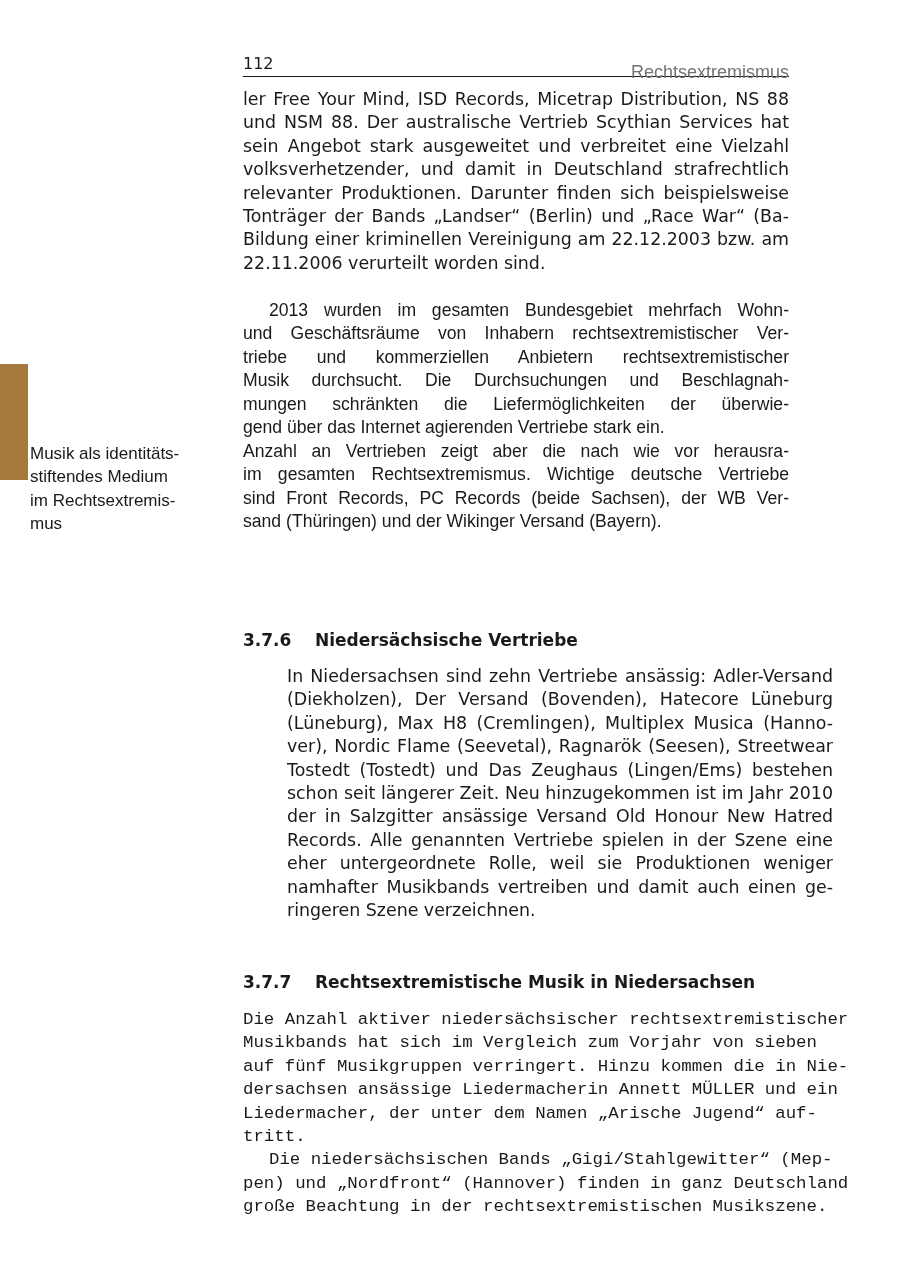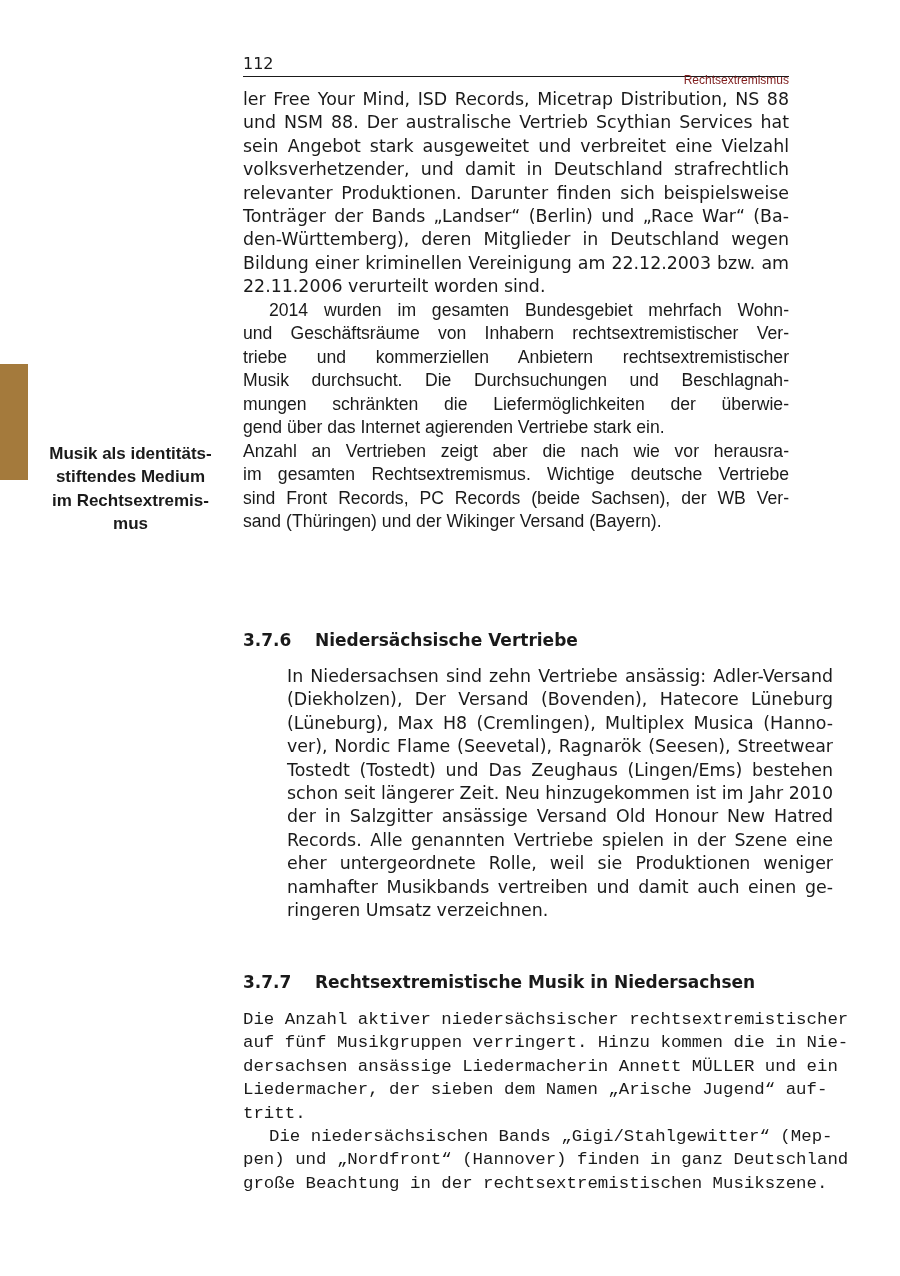--- a/index.html
+++ b/index.html
@@ -2,28 +2,28 @@
 <html><head>
 <meta charset="utf-8">
 <style>
   html, body { margin: 0; padding: 0; background: #ffffff; }
   body { width: 900px; height: 1276px; position: relative; overflow: hidden;
          font-family: "DejaVu Sans", sans-serif; color: #1a1a1a; }
   .tab { position: absolute; left: 0; top: 364px; width: 28px; height: 116px; background: #a47a3c; }
   .header { position: absolute; left: 243px; top: 52px; width: 546px; height: 24px;
             border-bottom: 1.5px solid #1a1a1a; font-size: 16px; }
   .header .pg { position: absolute; left: 0; top: 2px; }
-  .header .running { position: absolute; right: 0; top: 21px; font-size: 12px; color: #7f1d1d; font-family: "Liberation Sans", sans-serif; }
+  .header .running { position: absolute; right: 0; top: 10px; font-size: 18px; color: #737373; font-family: "Liberation Sans", sans-serif; }
   .body { position: absolute; left: 243px; width: 546px; font-size: 17.4px; line-height: 23.4px; }
   .line { display: block; height: 23.4px; white-space: nowrap; text-align: justify; text-align-last: justify; }
   .line.last { text-align-last: left; }
   .line.indent { text-indent: 26px; }
   .narrow { font-family: "Liberation Sans", sans-serif; font-size: 17.6px; }
-  .margin-note { position: absolute; left: 30px; top: 442px; width: 201px; text-align: center;
-                 font-family: "Liberation Sans", sans-serif; font-weight: bold; font-size: 17px; line-height: 23.4px; }
+  .margin-note { position: absolute; left: 30px; top: 442px; width: 201px; text-align: left;
+                 font-family: "Liberation Sans", sans-serif; font-weight: normal; font-size: 17px; line-height: 23.4px; }
   .margin-note span { display: block; }
   .heading { position: absolute; left: 243px; font-weight: bold; font-size: 17px; }
   .heading .num { display: inline-block; width: 72px; }
 </style>
 </head>
 <body>
 
 <div class="tab"></div>
 
 <div class="header">
@@ -38,27 +38,26 @@
   <span>mus</span>
 </div>
 
 <div class="body" style="top:88px;">
   <span class="line">ler Free Your Mind, ISD Records, Micetrap Distribution, NS 88</span>
   <span class="line">und NSM 88. Der australische Vertrieb Scythian Services hat</span>
   <span class="line">sein Angebot stark ausgeweitet und verbreitet eine Vielzahl</span>
   <span class="line">volksverhetzender, und damit in Deutschland strafrechtlich</span>
   <span class="line">relevanter Produktionen. Darunter finden sich beispielsweise</span>
   <span class="line">Tonträger der Bands „Landser“ (Berlin) und „Race War“ (Ba-</span>
-  <span class="line">den-Württemberg), deren Mitglieder in Deutschland wegen</span>
   <span class="line">Bildung einer kriminellen Vereinigung am 22.12.2003 bzw. am</span>
   <span class="line last">22.11.2006 verurteilt worden sind.</span>
 </div>
 
 <div class="body narrow" style="top:299px;">
-  <span class="line indent">2014 wurden im gesamten Bundesgebiet mehrfach Wohn-</span>
+  <span class="line indent">2013 wurden im gesamten Bundesgebiet mehrfach Wohn-</span>
   <span class="line">und Geschäftsräume von Inhabern rechtsextremistischer Ver-</span>
   <span class="line">triebe und kommerziellen Anbietern rechtsextremistischer</span>
   <span class="line">Musik durchsucht. Die Durchsuchungen und Beschlagnah-</span>
   <span class="line">mungen schränkten die Liefermöglichkeiten der überwie-</span>
   <span class="line last">gend über das Internet agierenden Vertriebe stark ein.</span>
 </div>
 
 <div class="body narrow" style="top:440px;">
   <span class="line">Anzahl an Vertrieben zeigt aber die nach wie vor herausra-</span>
   <span class="line">im gesamten Rechtsextremismus. Wichtige deutsche Vertriebe</span>
@@ -73,28 +72,29 @@
   <span class="line">In Niedersachsen sind zehn Vertriebe ansässig: Adler-Versand</span>
   <span class="line">(Diekholzen), Der Versand (Bovenden), Hatecore Lüneburg</span>
   <span class="line">(Lüneburg), Max H8 (Cremlingen), Multiplex Musica (Hanno-</span>
   <span class="line">ver), Nordic Flame (Seevetal), Ragnarök (Seesen), Streetwear</span>
   <span class="line">Tostedt (Tostedt) und Das Zeughaus (Lingen/Ems) bestehen</span>
   <span class="line">schon seit längerer Zeit. Neu hinzugekommen ist im Jahr 2010</span>
   <span class="line">der in Salzgitter ansässige Versand Old Honour New Hatred</span>
   <span class="line">Records. Alle genannten Vertriebe spielen in der Szene eine</span>
   <span class="line">eher untergeordnete Rolle, weil sie Produktionen weniger</span>
   <span class="line">namhafter Musikbands vertreiben und damit auch einen ge-</span>
-  <span class="line last">ringeren Umsatz verzeichnen.</span>
+  <span class="line last">ringeren Szene verzeichnen.</span>
 </div>
 
 <div class="heading" style="top:972px;">
   <span class="num">3.7.7</span><span>Rechtsextremistische Musik in Niedersachsen</span>
 </div>
 <div class="body" style="top:1008px;font-family:Liberation Mono, monospace;">
   <span class="line">Die Anzahl aktiver niedersächsischer rechtsextremistischer</span>
+  <span class="line">Musikbands hat sich im Vergleich zum Vorjahr von sieben</span>
   <span class="line">auf fünf Musikgruppen verringert. Hinzu kommen die in Nie-</span>
   <span class="line">dersachsen ansässige Liedermacherin Annett MÜLLER und ein</span>
-  <span class="line">Liedermacher, der sieben dem Namen „Arische Jugend“ auf-</span>
+  <span class="line">Liedermacher, der unter dem Namen „Arische Jugend“ auf-</span>
   <span class="line last">tritt.</span>
   <span class="line indent">Die niedersächsischen Bands „Gigi/Stahlgewitter“ (Mep-</span>
   <span class="line">pen) und „Nordfront“ (Hannover) finden in ganz Deutschland</span>
   <span class="line last">große Beachtung in der rechtsextremistischen Musikszene.</span>
 </div>
 
 </body></html>

